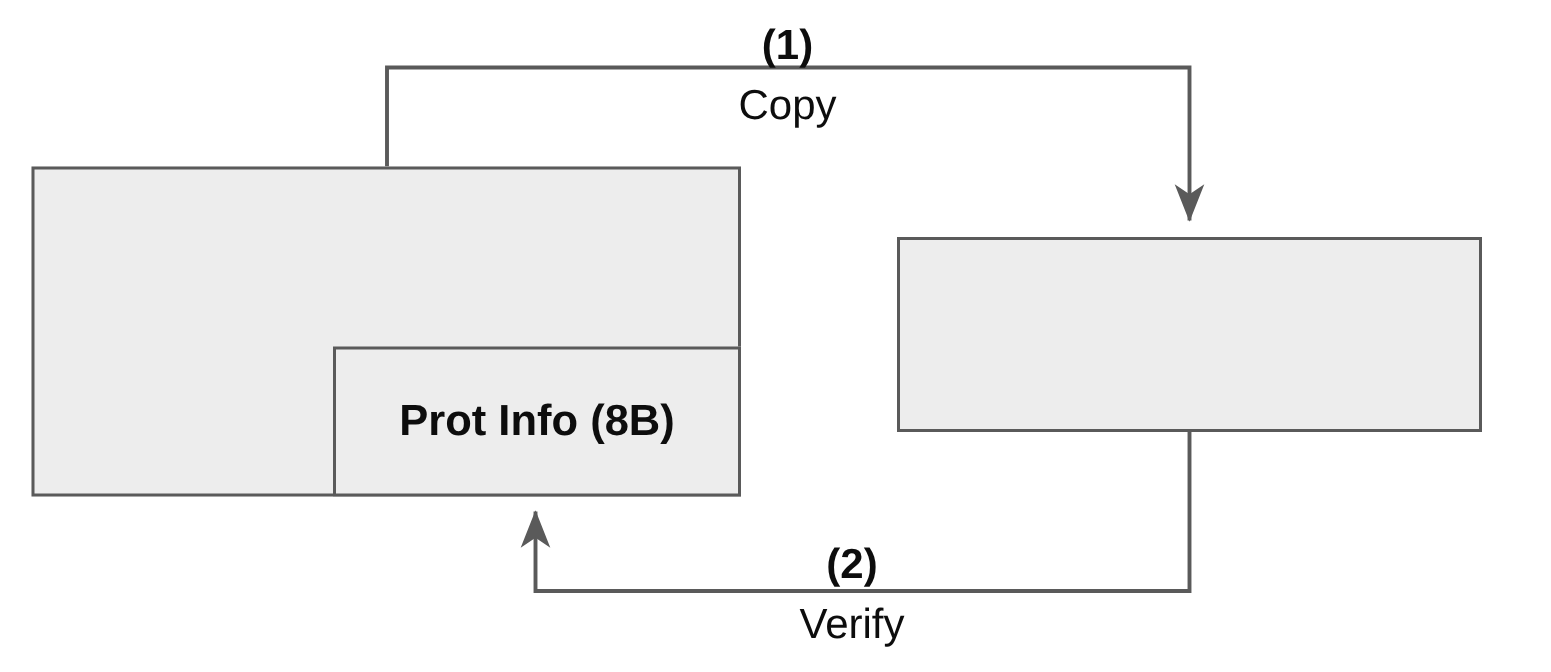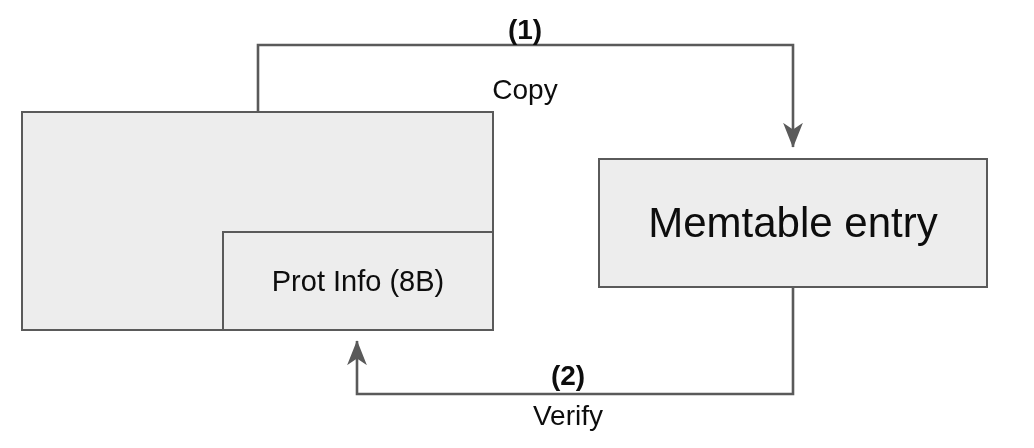--- a/index.html
+++ b/index.html
@@ -61,20 +61,21 @@
     left: 21px;
     top: 164px;
     width: 473px;
     font-size: 42px;
   }
   #protinfo-label {
     left: 222px;
     top: 267px;
     width: 272px;
     font-size: 29px;
+    font-weight: bold;
   }
   #memtable-label {
     left: 598px;
     top: 202px;
     width: 390px;
     font-size: 42px;
   }
   .edge-label {
     position: absolute;
     color: #0d0d0d;
@@ -88,21 +89,20 @@
   }
   #copy-num {
     left: 435px;
     top: 16px;
     width: 180px;
   }
   #copy-text {
     left: 435px;
     top: 56px;
     width: 180px;
-    margin-top: 20px;
   }
   #verify-num {
     left: 478px;
     top: 362px;
     width: 180px;
   }
   #verify-text {
     left: 478px;
     top: 402px;
     width: 180px;
@@ -131,21 +131,20 @@
 
   <div id="writebatch-box" class="node-box"></div>
 
   <div id="protinfo-box" class="node-box"></div>
 
   <div id="memtable-box" class="node-box"></div>
 
 
   <div id="protinfo-label" class="node-label">Prot Info (8B)</div>
 
-  <div id="memtable-label" class="node-label">Memtable entry</div>
 
   <div id="copy-num" class="edge-label num">(1)</div>
 
   <div id="copy-text" class="edge-label">Copy</div>
 
   <div id="verify-num" class="edge-label num">(2)</div>
 
   <div id="verify-text" class="edge-label">Verify</div>
 
 </div>

